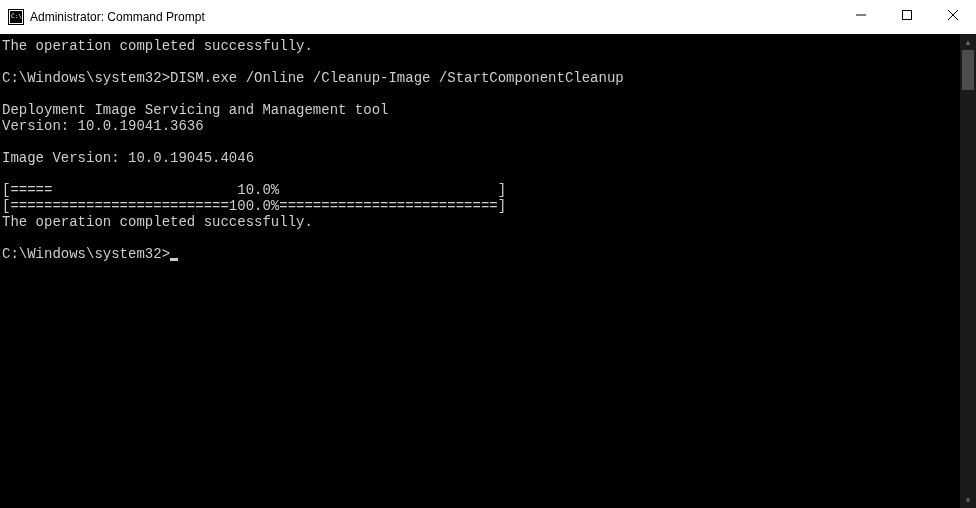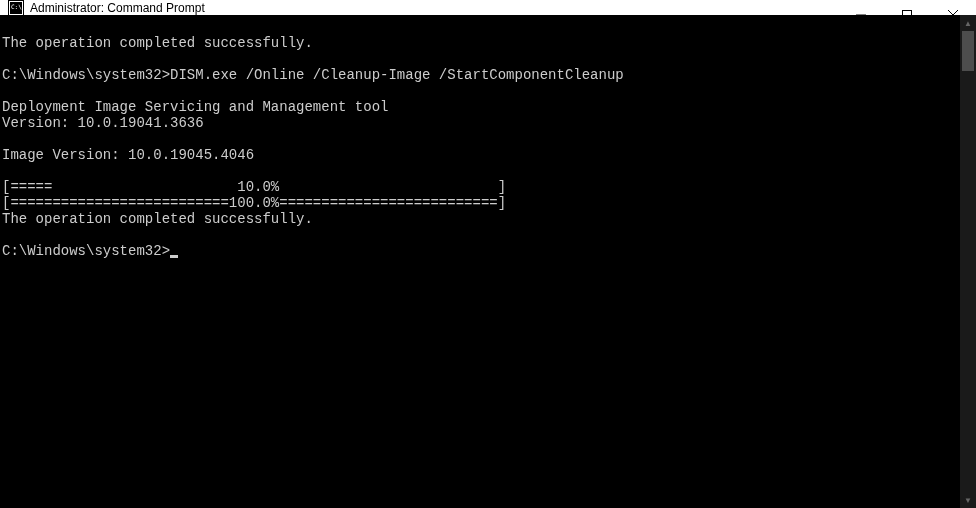--- a/index.html
+++ b/index.html
@@ -15,21 +15,21 @@
       overflow: hidden;
     }
     .window {
       width: 100%;
       height: 100%;
       display: flex;
       flex-direction: column;
       background: #fff;
     }
     .titlebar {
-      height: 15px;
+      height: 34px;
       background: #fff;
       display: flex;
       align-items: center;
       padding-left: 8px;
       user-select: none;
     }
     .app-icon {
       width: 16px;
       height: 16px;
       margin-right: 6px;
@@ -70,21 +70,21 @@
       position: relative;
       display: flex;
     }
     .terminal {
       flex: 1;
       background: #000;
       color: #ccc;
       font-family: Consolas, "Courier New", monospace;
       font-size: 14px;
       line-height: 16px;
-      padding: 20px 4px 4px 2px;
+      padding: 4px 4px 4px 2px;
       white-space: pre;
       overflow: hidden;
     }
     .scrollbar {
       width: 16px;
       background: #1a1a1a;
       position: relative;
     }
     .scroll-thumb {
       position: absolute;

